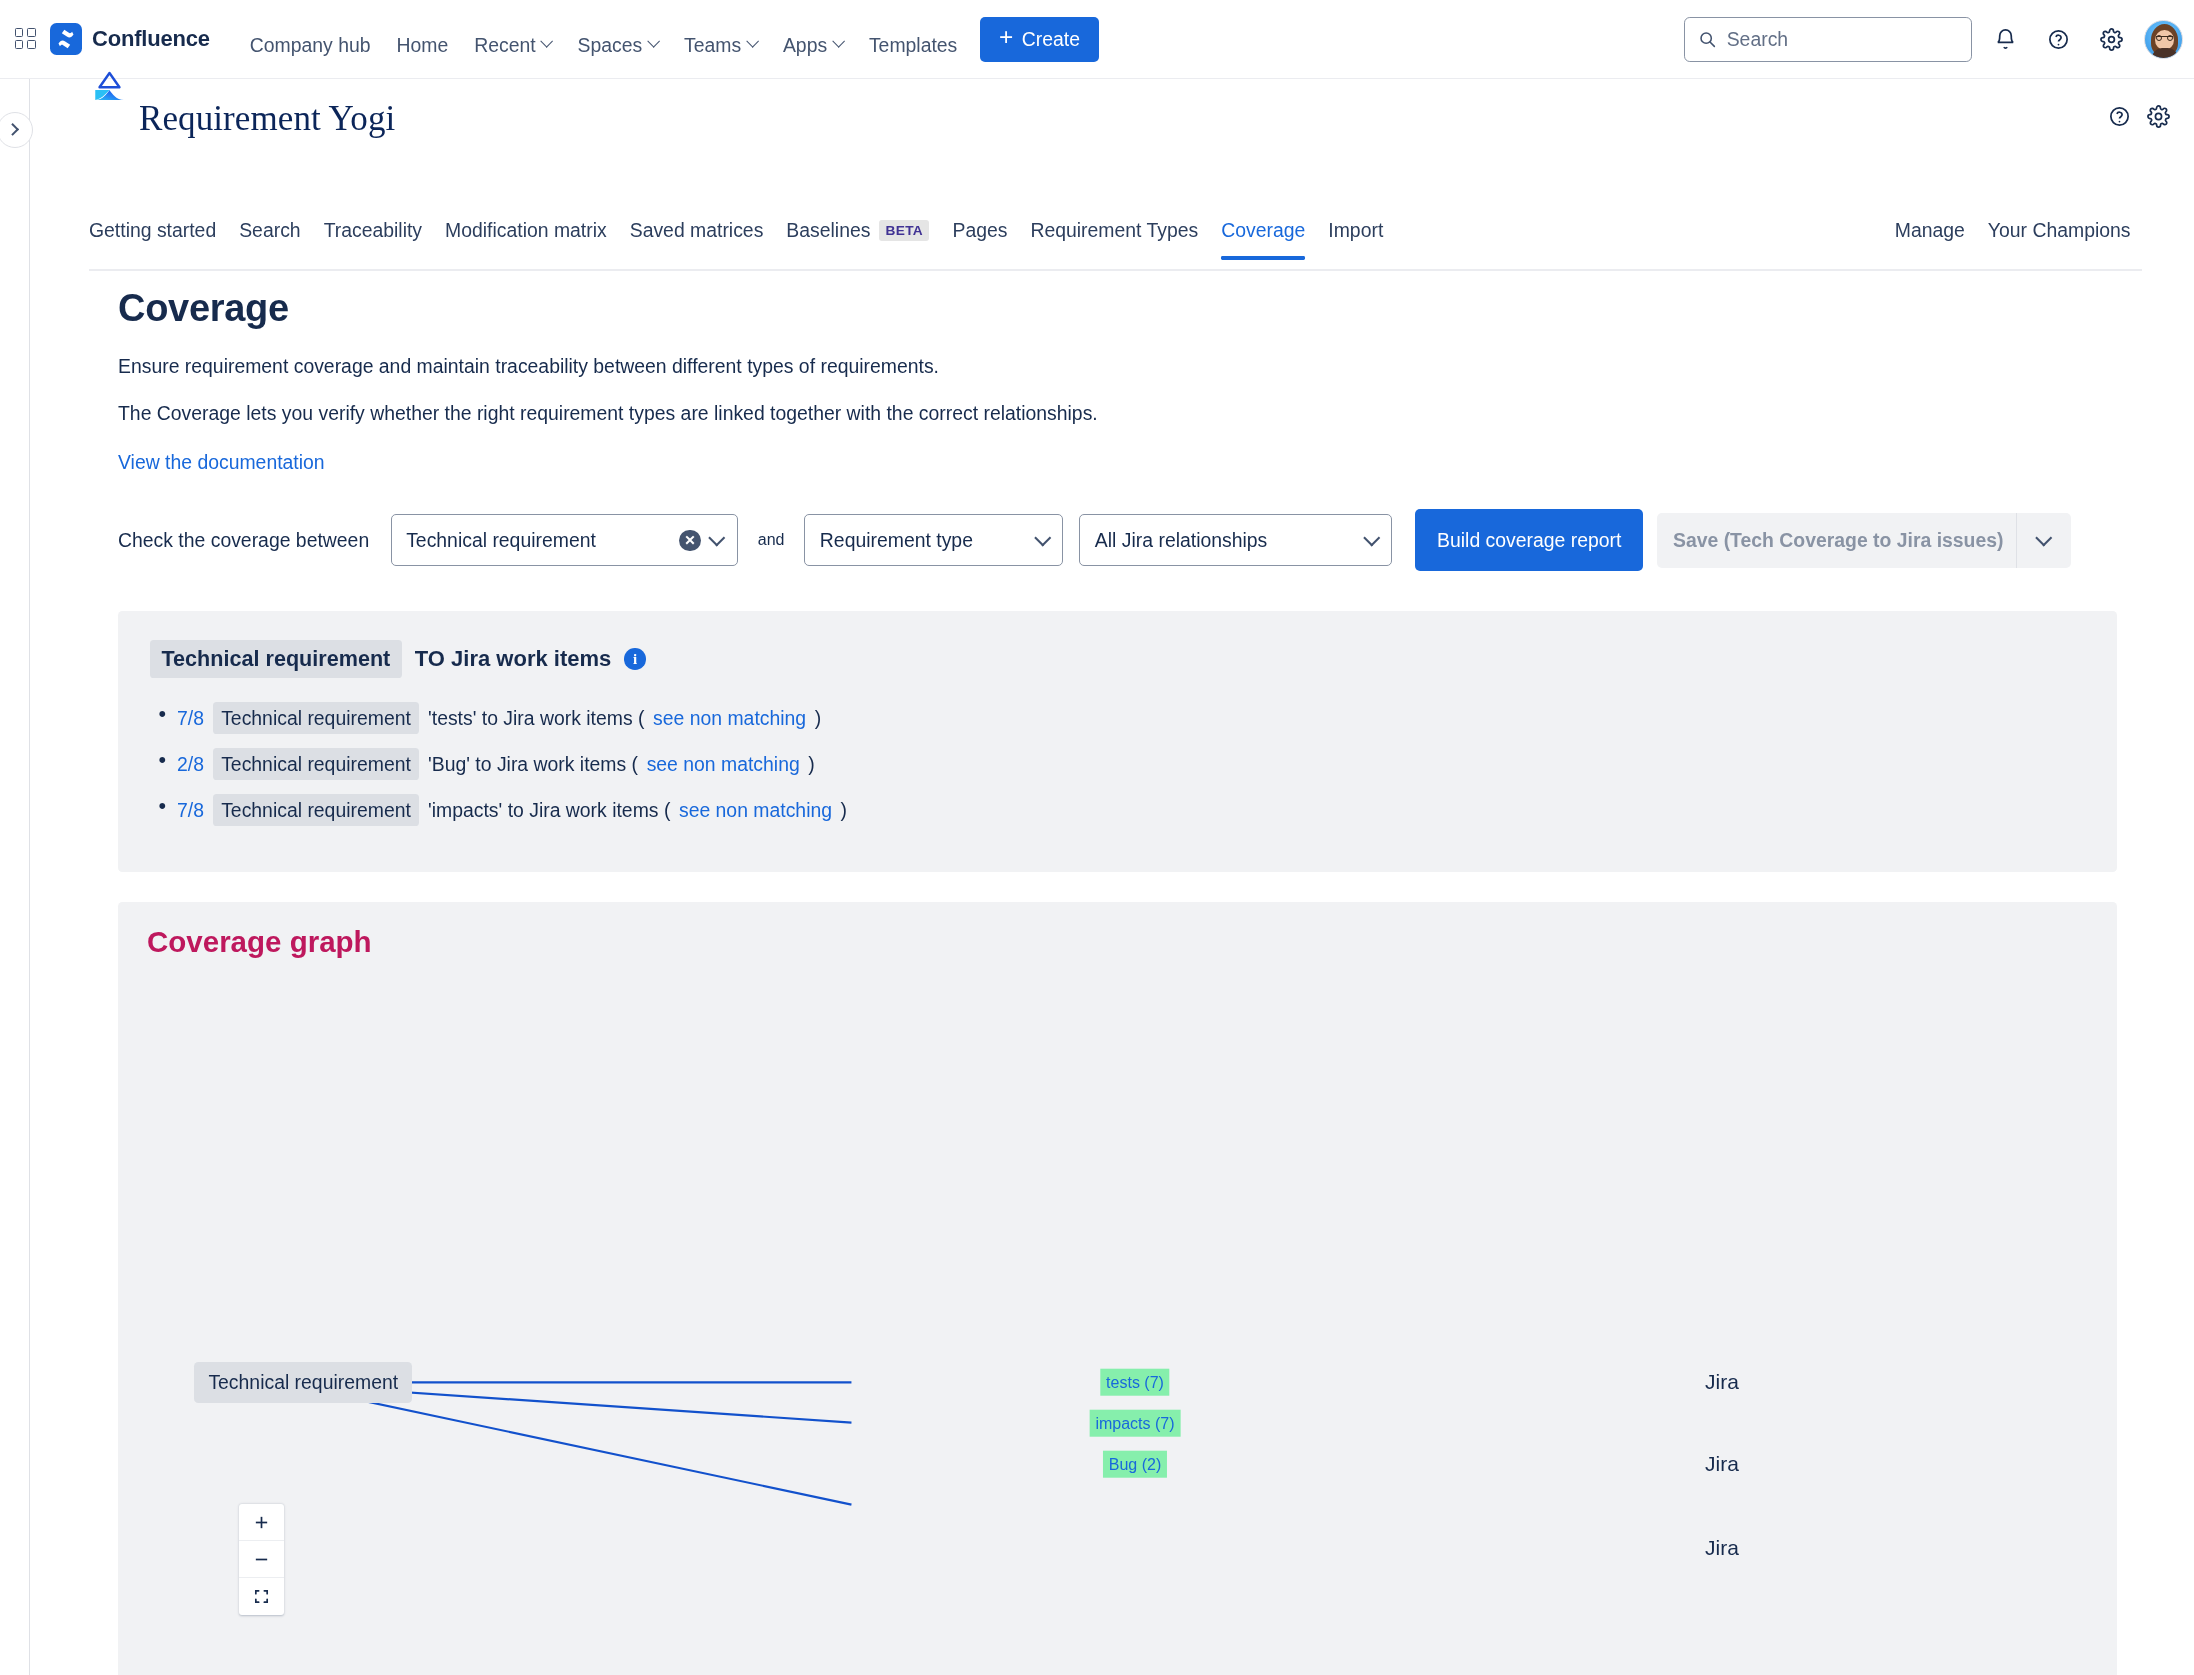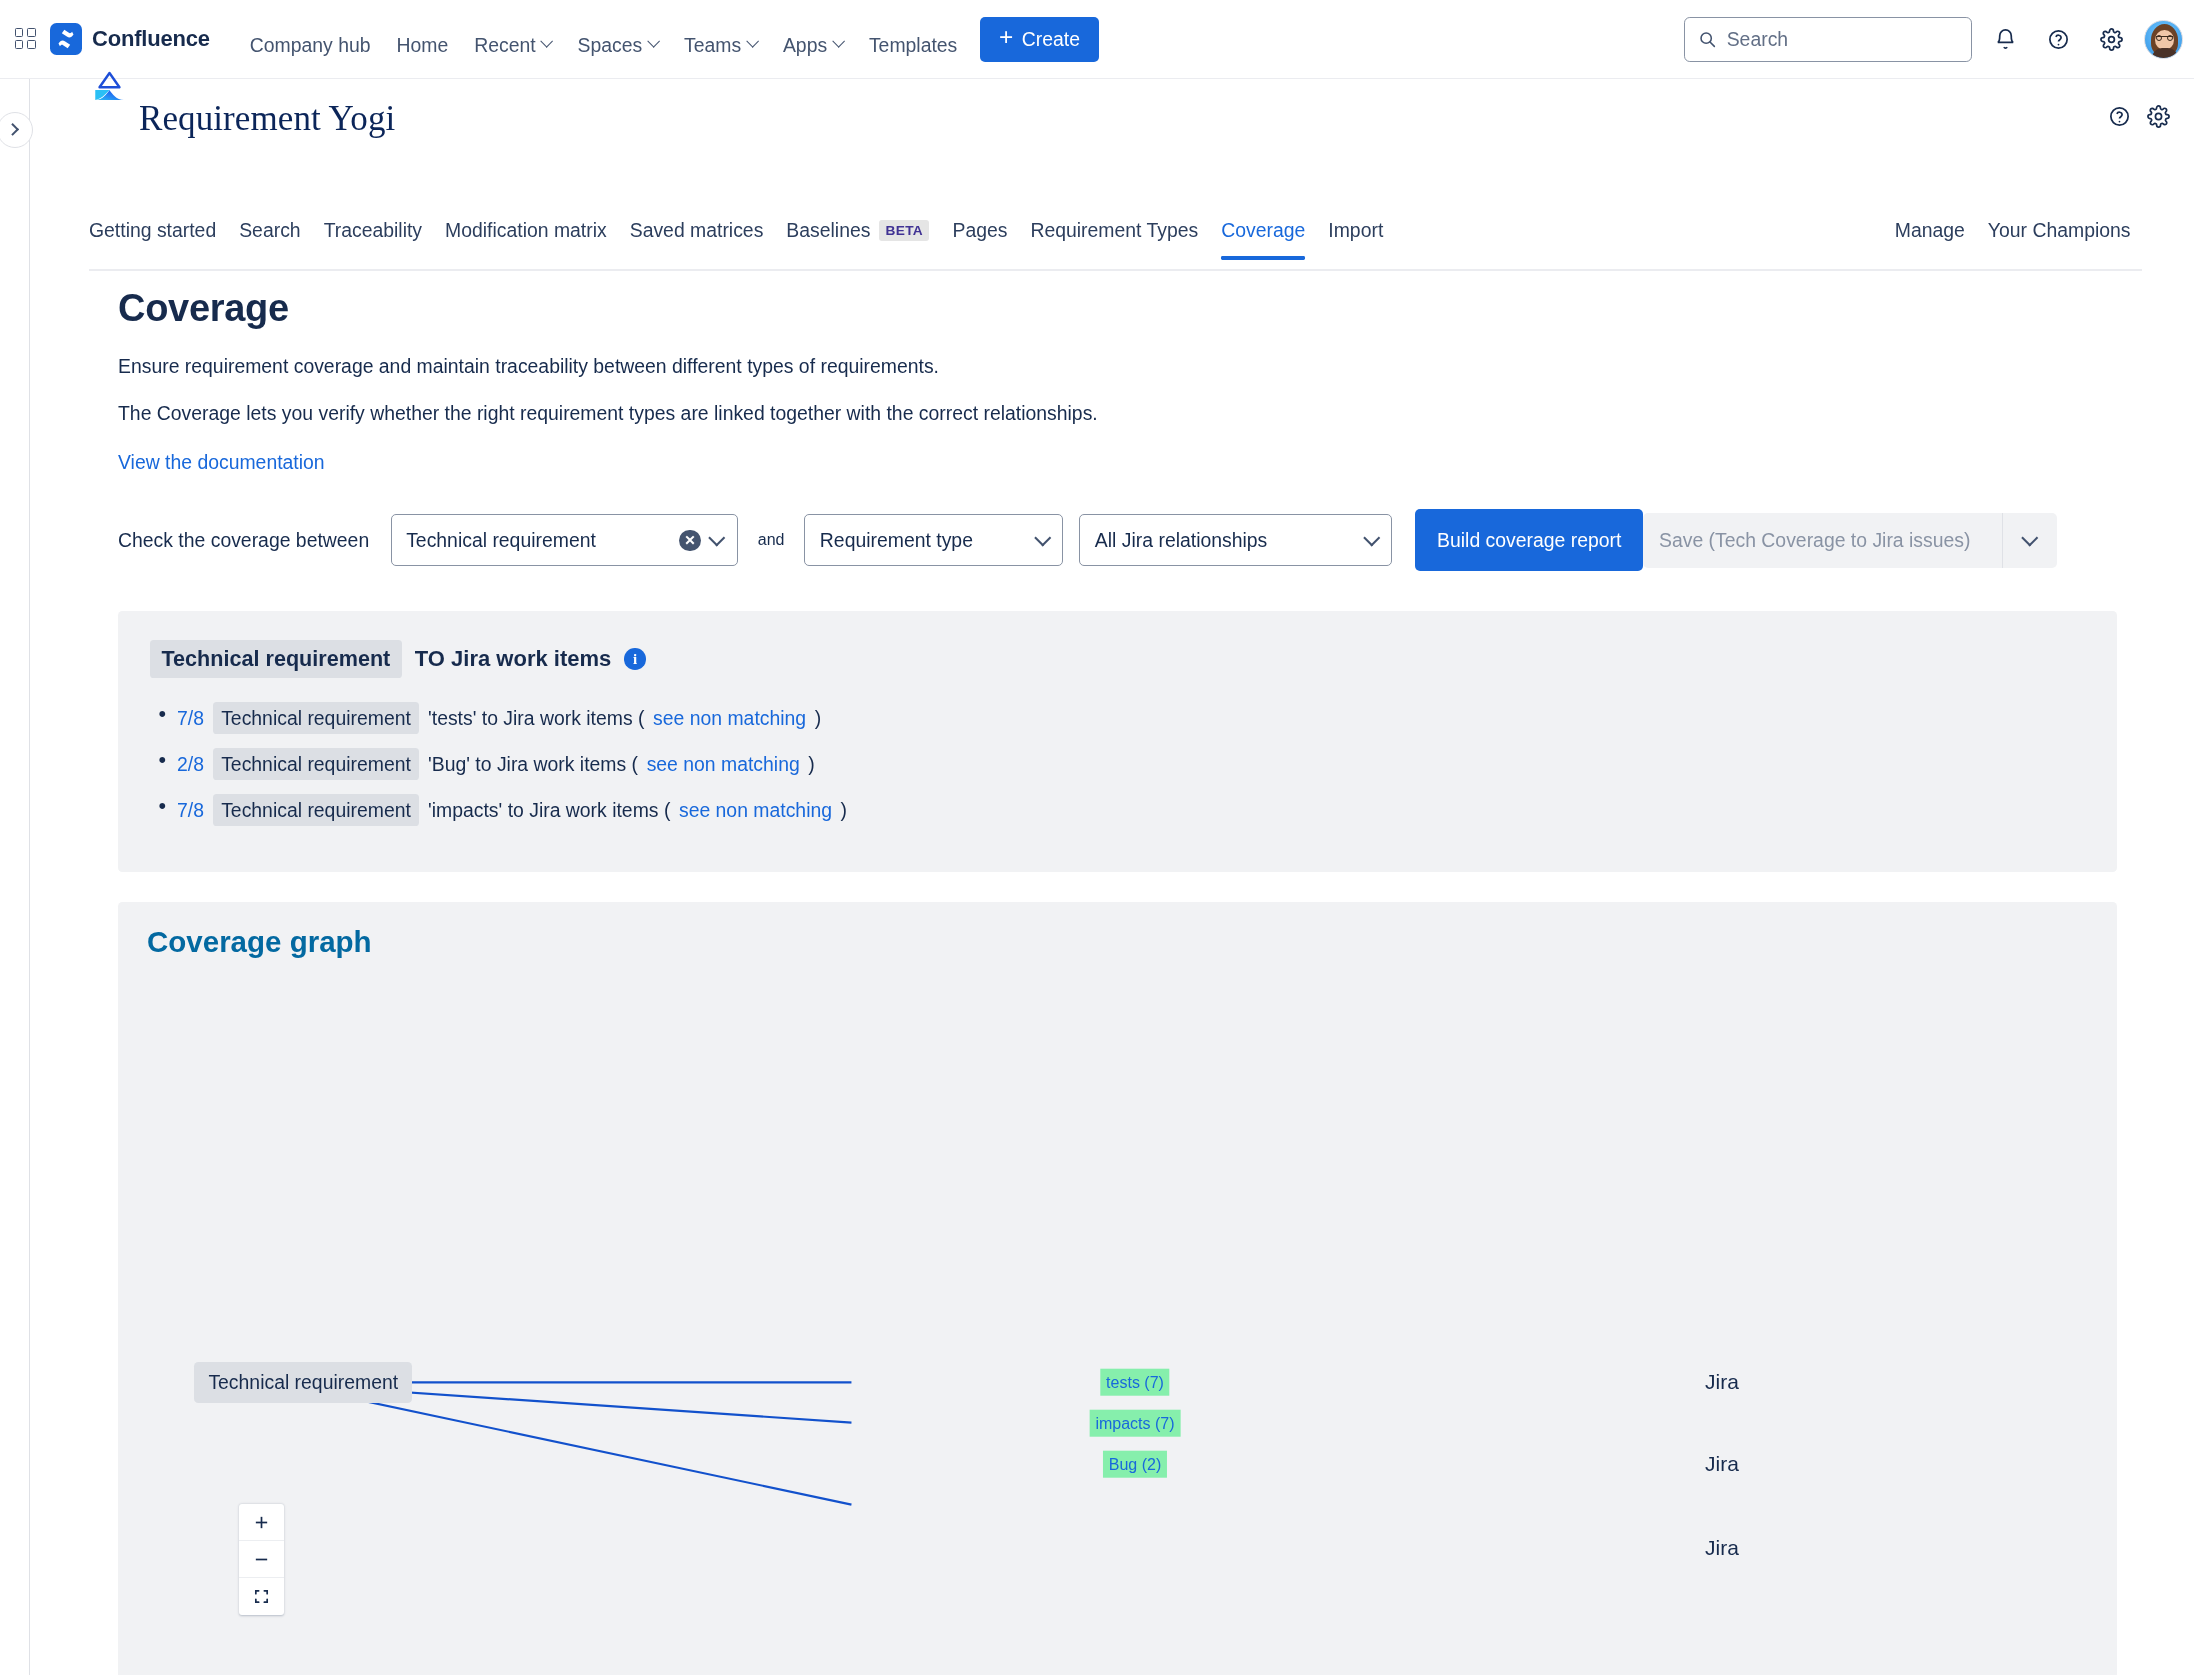--- a/index.html
+++ b/index.html
@@ -123,21 +123,21 @@
   .sel-tech { width:347px; }
   .sel-reqtype { width:259px; }
   .sel-rel { width:313px; }
   .and-label { font-size:16px; color:#172B4D; margin: 0 20px; }
   .gap14 { width:16px; }
   .btn-primary {
     height:62px; background:#1868DB; color:#fff; border:none; border-radius:5px;
     padding: 0 21.6px; font-size:19.4px; cursor:pointer; font-family:"Liberation Sans", sans-serif;
     margin-left:23px;
   }
-  .save-group { display:flex; margin-left:0; }
+  .save-group { display:flex; margin-left:14px;font-weight:bold; }
   .save-field {
     width:359px; height:55px; background:#F1F2F4; border:none;
     border-radius:5px 0 0 5px; display:flex; align-items:center; padding: 0 16px;
   }
   .save-field .ph { font-size:19.4px; color:#8993A4; white-space:nowrap; }
   .save-caret {
     width:55px; height:55px; background:#F1F2F4; border-left:1.4px solid #dfe1e6;
     border-radius:0 5px 5px 0; display:flex; align-items:center; justify-content:center; cursor:pointer;
   }
 
@@ -167,21 +167,21 @@
   }
   .frac { color:#1868DB; cursor:pointer; }
   .chip-sm { background:#DCDFE4; color:#172B4D; font-size:19.4px; padding:4.3px 8.6px; border-radius:3.6px; }
   .lnk { color:#1868DB; cursor:pointer; }
 
   
   .graph-panel {
     margin: 30px 0 0 29px; width:1999px; height:798px; background:#F1F2F4; border-radius:4.3px;
     position:relative; overflow:hidden;
   }
-  .graph-title { position:absolute; left:29px; top:23px; font-size:29.5px; font-weight:700; color:#0369a1; }
+  .graph-title { position:absolute; left:29px; top:23px; font-size:29.5px; font-weight:700; color:#be185d; }
   .flow { position:absolute; inset:0; }
   .node-box {
     position:absolute; background:#DCDFE4; border-radius:4.3px; padding: 8.6px 14.4px;
     font-size:19.4px; color:#172B4D; white-space:nowrap; cursor:grab;
   }
   .edge-label {
     position:absolute; background:#86efac; color:#1868DB; font-size:16px;
     padding: 4.3px 5.8px; white-space:nowrap; cursor:pointer; transform:translate(-50%,-50%);
   }
   .jira-node {

